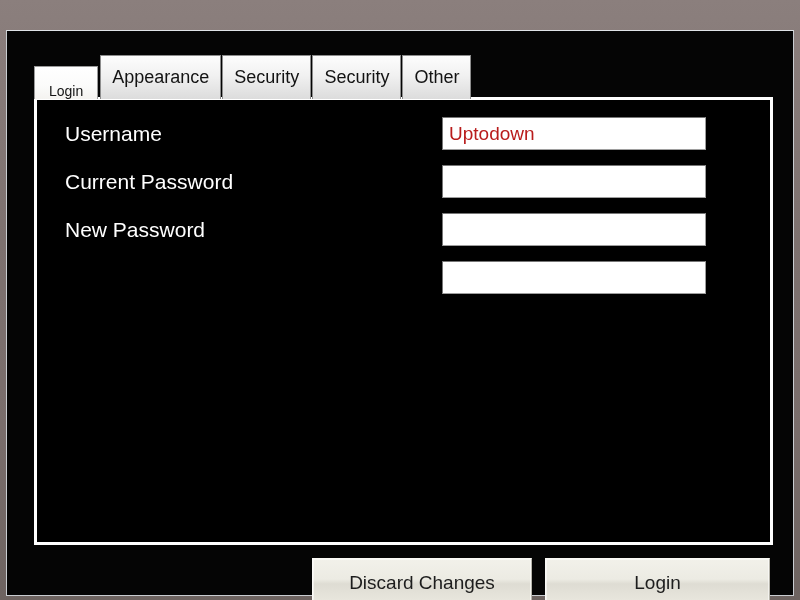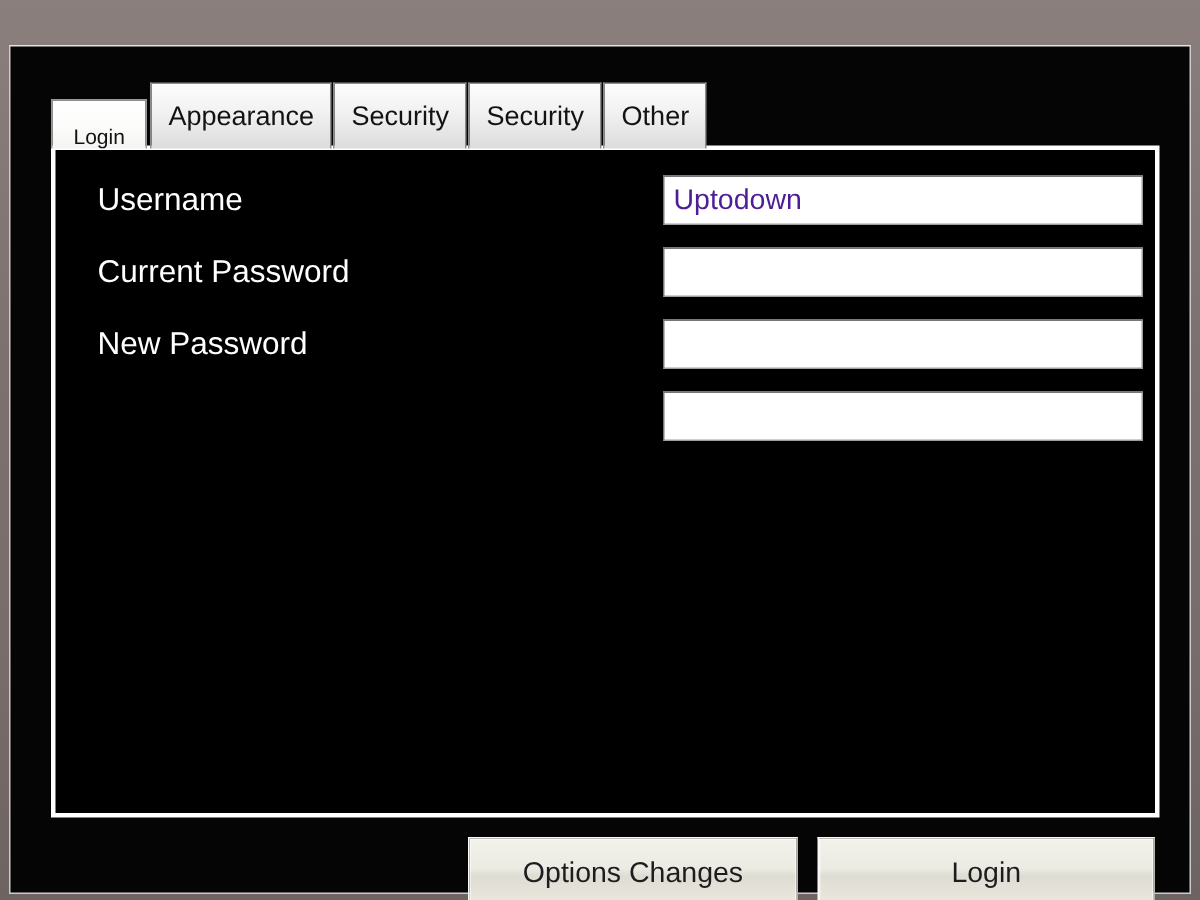--- a/index.html
+++ b/index.html
@@ -202,30 +202,30 @@
     height: 40px;
     line-height: 40px;
     font-size: 21px;
     color: #ffffff;
     white-space: nowrap;
   }
   .form-input {
     position: absolute;
     left: 405px;
     top: 3px;
-    width: 320px;
+    width: 264px;
     height: 33px;
     box-sizing: border-box;
     background: #ffffff;
     border: 1px solid #9e9e9e;
     border-top-color: #767676;
     border-left-color: #767676;
     font-family: "Liberation Sans", sans-serif;
     font-size: 19px;
-    color: #4c1d95;
+    color: #b91c1c;
     padding: 0 6px;
     outline: none;
   }
 
   
   #buttonbar {
     position: absolute;
     left: 0;
     top: 527px;
     width: 788px;
@@ -299,21 +299,21 @@
             <input class="form-input" type="text" value="" style="">
           </div>
           <div class="form-row" style="top: 158px;">
             <input class="form-input" type="text" value="" style="">
           </div>
         </div>
     </div>
 
     <div id="buttonbar">
       <div class="dlg-btn" id="btn-discard">
-        <span>Options Changes</span>
+        <span>Discard Changes</span>
       </div>
       <div class="dlg-btn" id="btn-save">
         <span>Login</span>
       </div>
     </div>
 
   </div>
 </div>
 
 </body></html>

